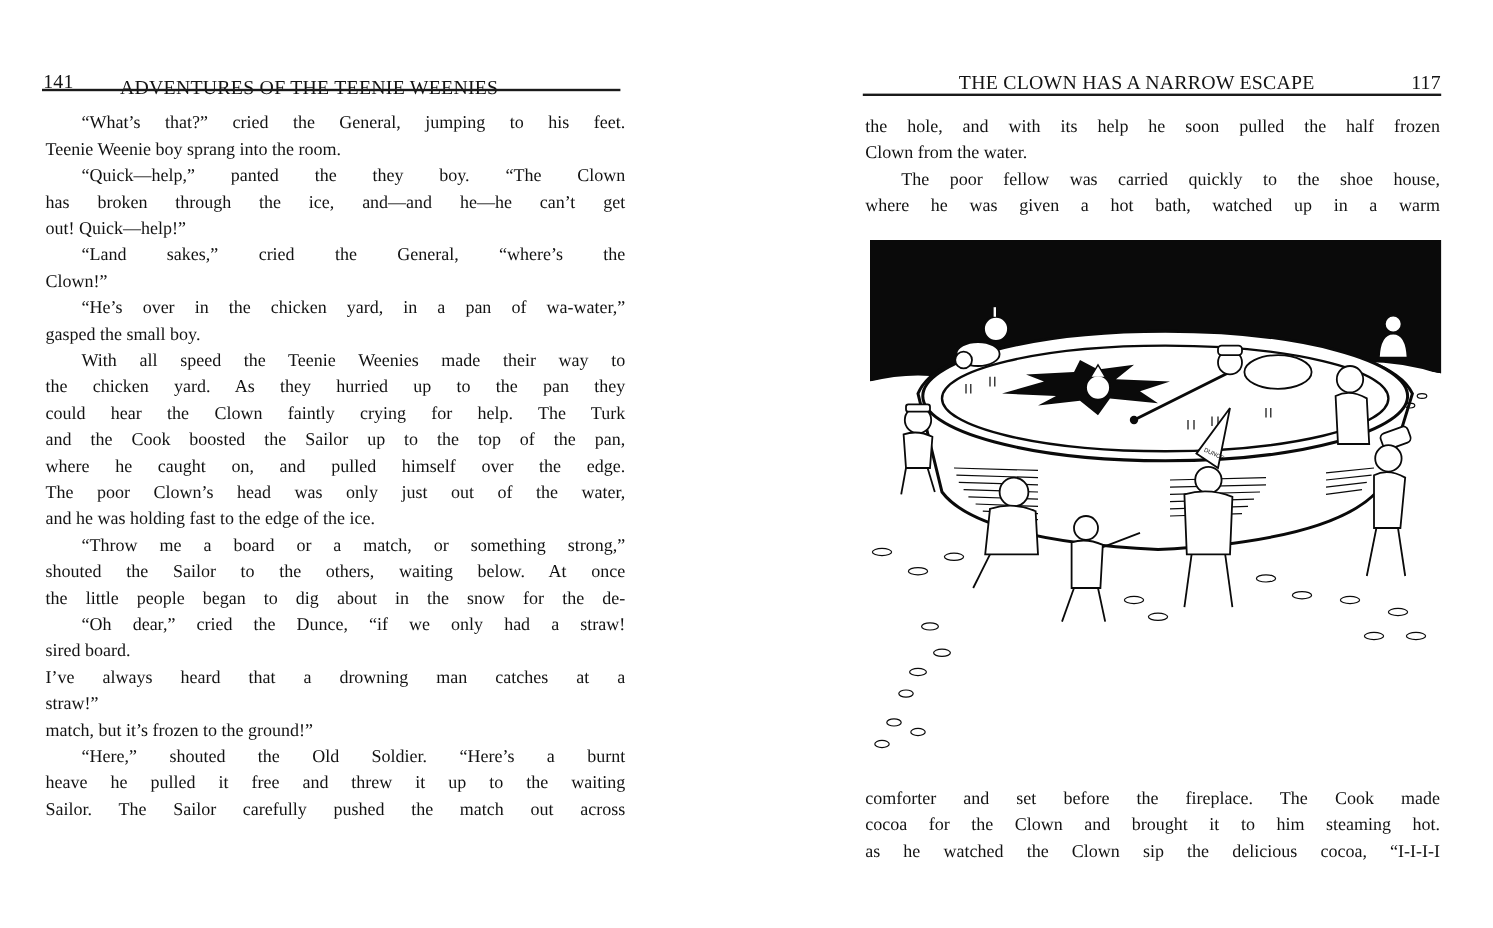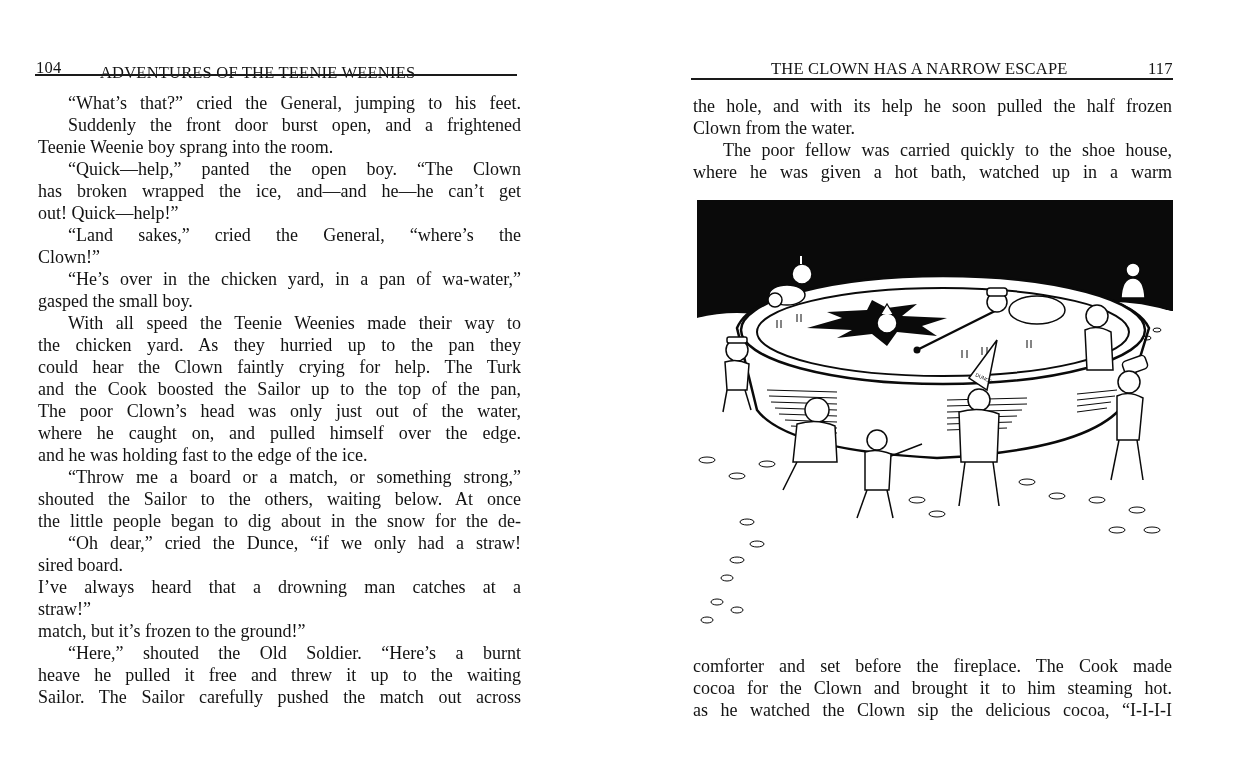--- a/index.html
+++ b/index.html
@@ -1,39 +1,39 @@
 <!DOCTYPE html>
 <html><head>
   <meta charset="utf-8">
   <style>
     html, body { margin: 0; padding: 0; background: #ffffff; }
     body { width: 1244px; height: 773px; position: relative; overflow: hidden; }
     .spread { position: absolute; inset: 0; background: #ffffff; }
     .page { position: absolute; top: 0; height: 773px; }
     .page-left { left: 0; width: 560px; }
-    .page-right { left: 648px; width: 564px; }
+    .page-right { left: 676px; width: 564px; }
 
     .running-head {
       position: absolute;
       font-family: "Liberation Serif", "DejaVu Serif", serif;
       font-size: 16.5px;
       color: #141414;
       letter-spacing: 0.2px;
       white-space: nowrap;
     }
     .rule {
       position: absolute;
       height: 2px;
       background: #1a1a1a;
     }
 
     .text-block {
       position: absolute;
       font-family: "Liberation Serif", "DejaVu Serif", serif;
-      font-size: 18px;
+      font-size: 15px;
       line-height: 22px;
       color: #121212;
     }
     .line {
       display: block;
       white-space: nowrap;
       text-align: justify;
       text-align-last: justify;
       height: 22px;
     }
@@ -48,41 +48,40 @@
       height: 445px;
     }
     .illustration svg { width: 100%; height: 100%; display: block; }
   </style>
 </head>
 <body>
 
 <div class="spread">
 
   <div class="page page-left">
-    <span class="running-head" style="left:36px; top:58px;">104</span>
+    <span class="running-head" style="left:36px; top:58px;">141</span>
     <span class="running-head" style="left:100px; top:49px;margin-top:14px;">ADVENTURES OF THE TEENIE WEENIES</span>
     <div class="rule" style="left:35px; top:74px; width:482px;"></div>
 
     <div class="text-block" id="left-text" style="left:38px; top:92px; width:483px;">
         <span class="line indent">“What’s that?” cried the General, jumping to his feet.</span>
-        <span class="line indent">Suddenly the front door burst open, and a frightened</span>
         <span class="line last">Teenie Weenie boy sprang into the room.</span>
-        <span class="line indent">“Quick—help,” panted the open boy. “The Clown</span>
-        <span class="line">has broken wrapped the ice, and—and he—he can’t get</span>
+        <span class="line indent">“Quick—help,” panted the they boy. “The Clown</span>
+        <span class="line">has broken through the ice, and—and he—he can’t get</span>
         <span class="line last">out! Quick—help!”</span>
         <span class="line indent">“Land sakes,” cried the General, “where’s the</span>
         <span class="line last">Clown!”</span>
         <span class="line indent">“He’s over in the chicken yard, in a pan of wa-water,”</span>
         <span class="line last">gasped the small boy.</span>
         <span class="line indent">With all speed the Teenie Weenies made their way to</span>
         <span class="line">the chicken yard. As they hurried up to the pan they</span>
         <span class="line">could hear the Clown faintly crying for help. The Turk</span>
         <span class="line">and the Cook boosted the Sailor up to the top of the pan,</span>
+        <span class="line">where he caught on, and pulled himself over the edge.</span>
         <span class="line">The poor Clown’s head was only just out of the water,</span>
-        <span class="line">where he caught on, and pulled himself over the edge.</span>
         <span class="line last">and he was holding fast to the edge of the ice.</span>
         <span class="line indent">“Throw me a board or a match, or something strong,”</span>
         <span class="line">shouted the Sailor to the others, waiting below. At once</span>
         <span class="line">the little people began to dig about in the snow for the de-</span>
         <span class="line indent">“Oh dear,” cried the Dunce, “if we only had a straw!</span>
         <span class="line last">sired board.</span>
         <span class="line">I’ve always heard that a drowning man catches at a</span>
         <span class="line last">straw!”</span>
         <span class="line last">match, but it’s frozen to the ground!”</span>
         <span class="line indent">“Here,” shouted the Old Soldier. “Here’s a burnt</span>

